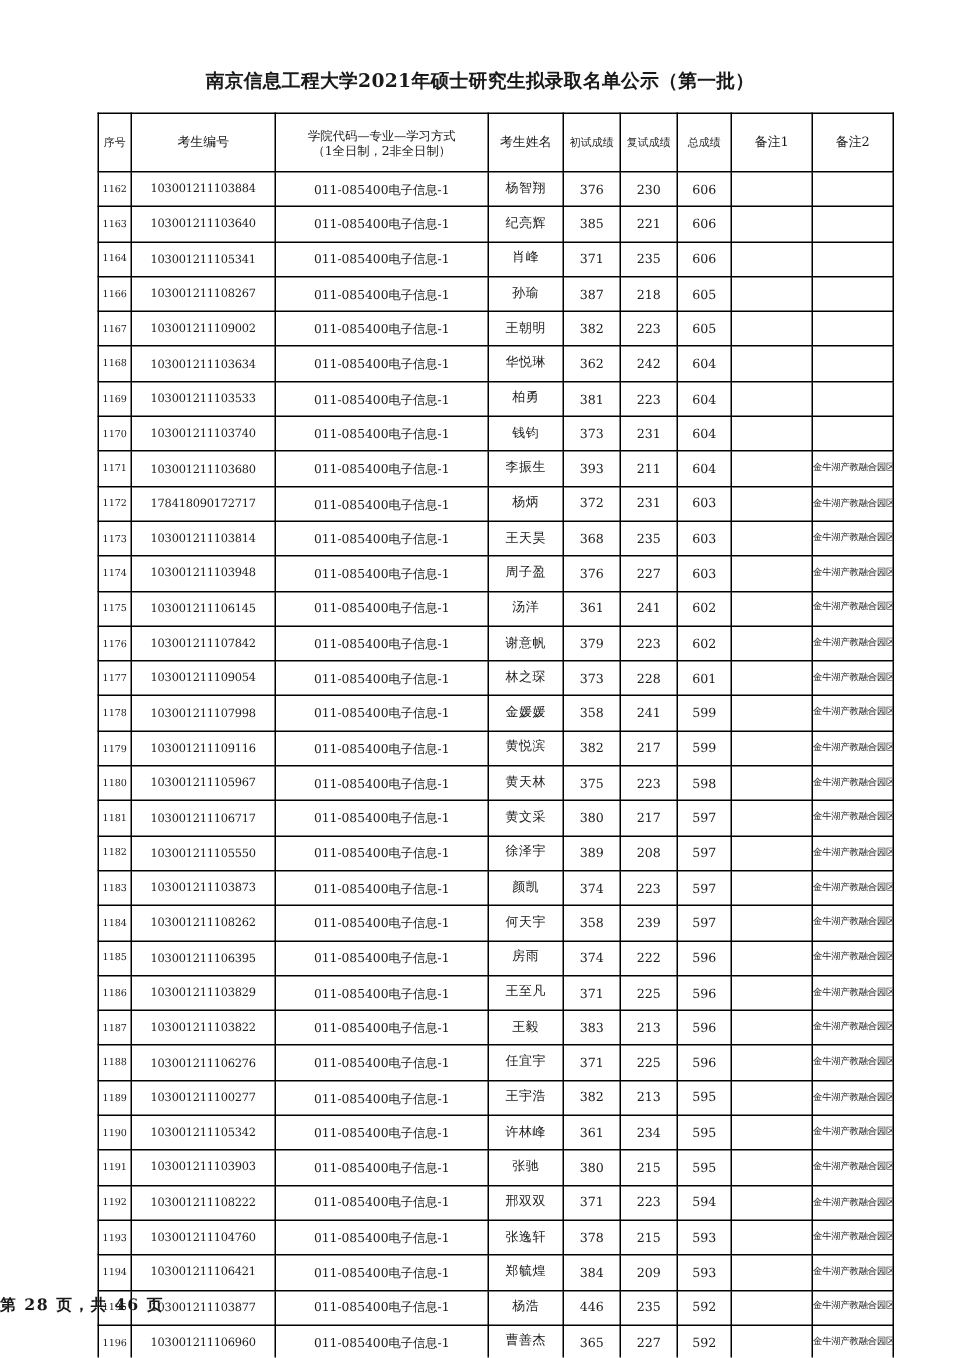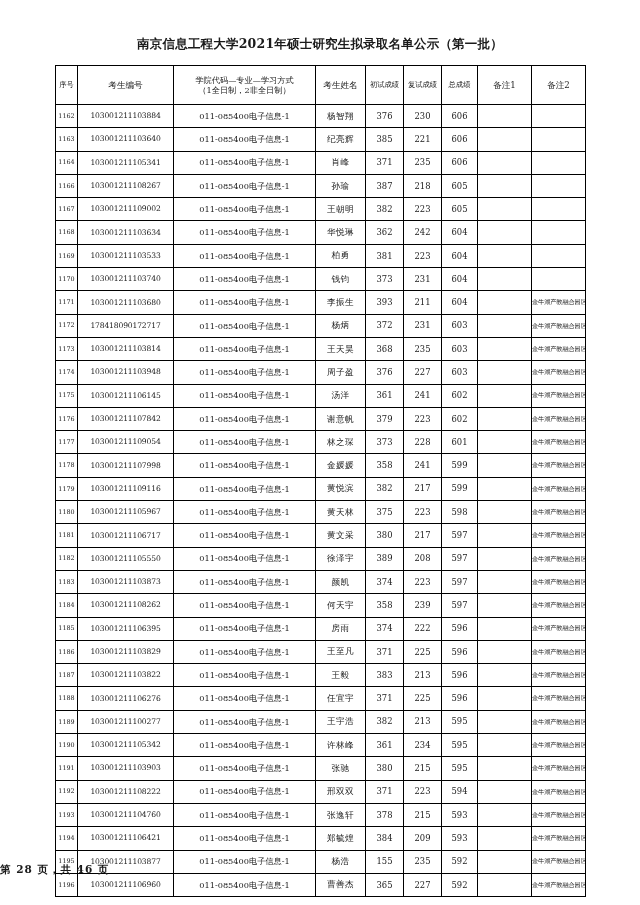--- a/index.html
+++ b/index.html
@@ -12,21 +12,21 @@
     height: 905px;
     font-family: "DejaVu Serif", "Liberation Serif", serif;
     color: #1a1a1a;
     position: relative;
     overflow: hidden;
   }
   .page {
     width: 640px;
     height: 905px;
     box-sizing: border-box;
-    padding: 0;
+    padding: 10px;
     position: relative;
   }
   .doc-title {
     text-align: center;
     font-size: 12.5px;
     font-weight: bold;
     letter-spacing: 0.2px;
     margin: 0;
     padding: 36px 0 12px 0;
     font-family: "DejaVu Serif", "Liberation Serif", serif;
@@ -505,21 +505,21 @@
             <td class="score">209</td>
             <td class="score">593</td>
             <td class="note1"></td>
             <td class="note2">金牛湖产教融合园区</td>
           </tr>
           <tr>
             <td class="seq">1195</td>
             <td class="cid">103001211103877</td>
             <td class="major">011-085400电子信息-1</td>
             <td class="name">杨浩</td>
-            <td class="score">155</td>
+            <td class="score">446</td>
             <td class="score">235</td>
             <td class="score">592</td>
             <td class="note1"></td>
             <td class="note2">金牛湖产教融合园区</td>
           </tr>
           <tr>
             <td class="seq">1196</td>
             <td class="cid">103001211106960</td>
             <td class="major">011-085400电子信息-1</td>
             <td class="name">曹善杰</td>

